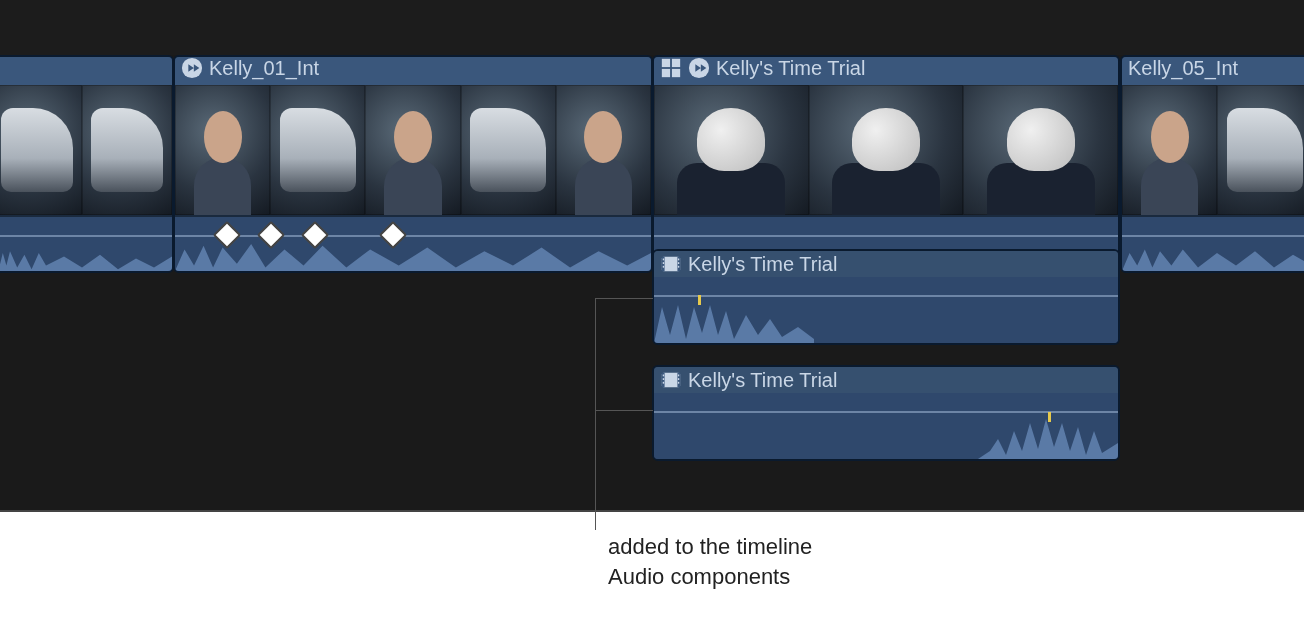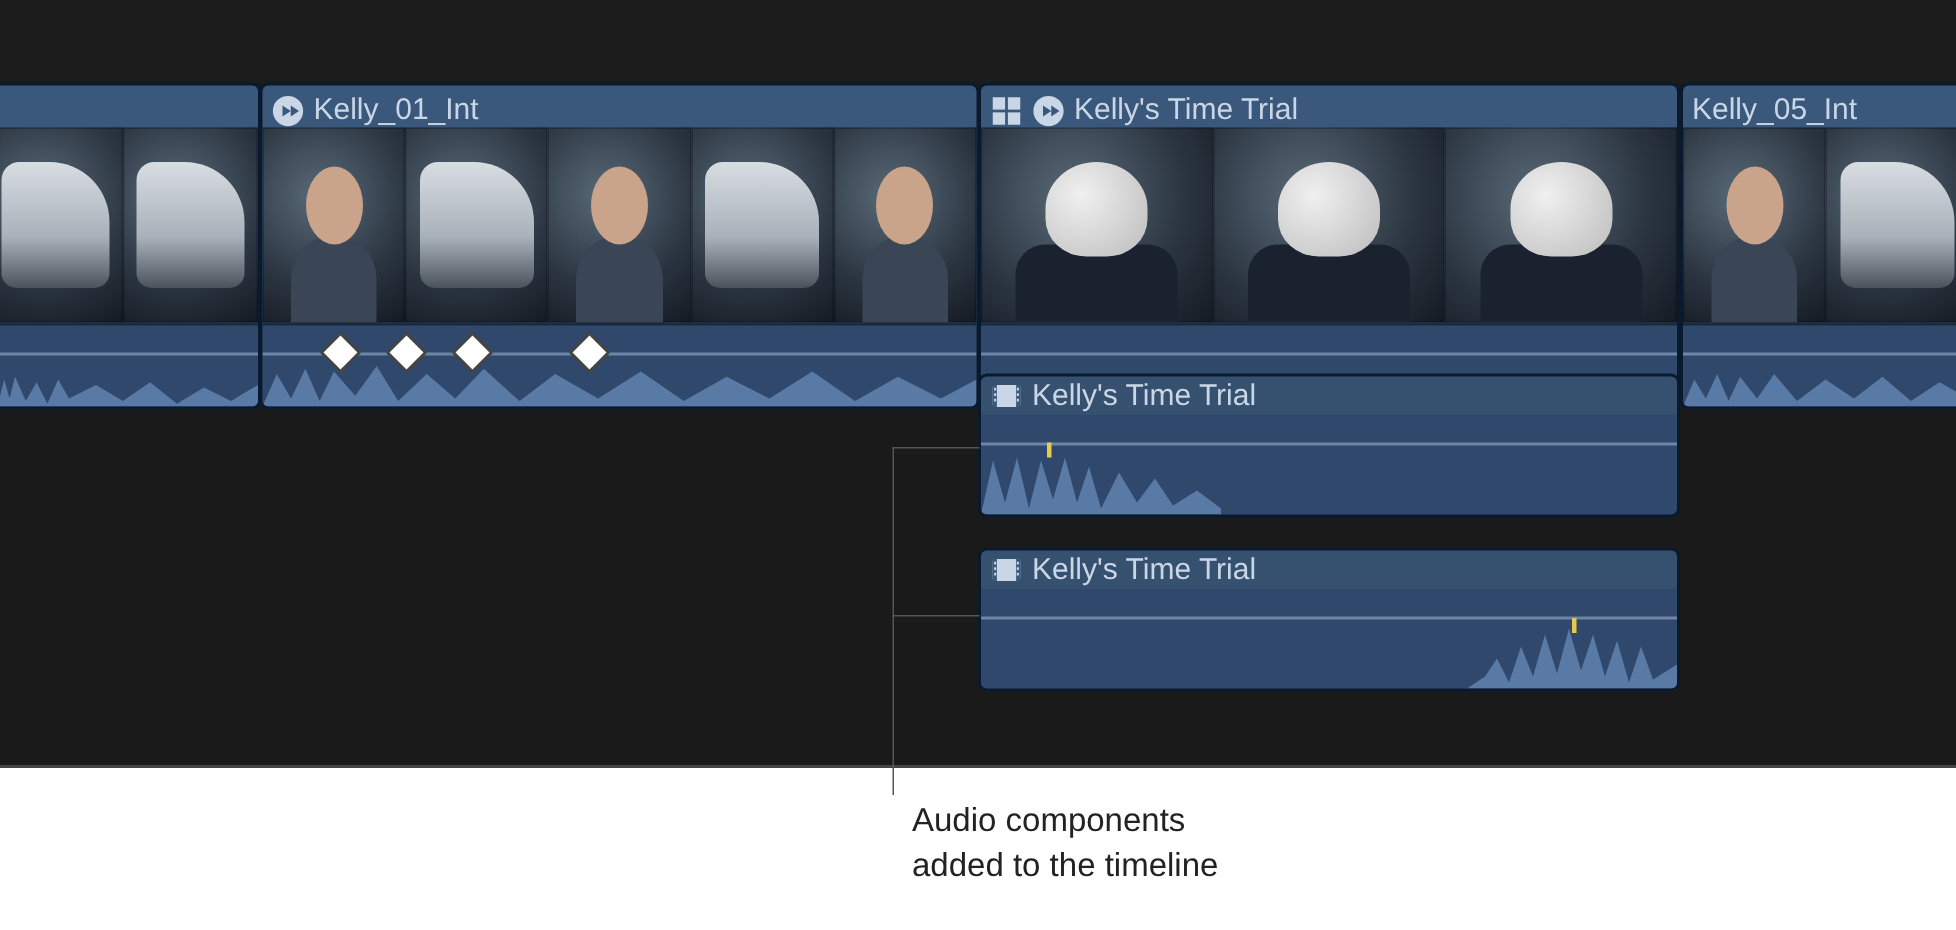--- a/index.html
+++ b/index.html
@@ -1,21 +1,21 @@
 <!DOCTYPE html>
 <html><head>
 <meta charset="utf-8">
 <style>
   html,body{margin:0;padding:0;background:#fff;font-family:-apple-system,Helvetica,Arial,sans-serif;}
   .stage{width:1304px;height:620px;position:relative;background:#fff;overflow:hidden;}
   .timeline-area{position:absolute;left:0;top:0;width:1304px;height:510px;background:#1a1a1a;border-bottom:2px solid #444;}
   .top-dark{position:absolute;left:0;top:0;width:100%;height:55px;background:#1c1c1c;}
 
   .clip{position:absolute;border:2px solid #0a1a2e;border-radius:6px;overflow:hidden;background:#2c4262;}
-  .clip-header{height:28px;background:#3a577c;display:flex;align-items:flex-end;padding:0 6px;gap:6px;color:#c9d6e6;font-size:20px;white-space:nowrap;overflow:hidden;}
+  .clip-header{height:28px;background:#3a577c;display:flex;align-items:flex-start;padding:0 6px;gap:6px;color:#c9d6e6;font-size:20px;white-space:nowrap;overflow:hidden;}
   .clip-header-small{height:26px;background:#36506f;display:flex;align-items:center;padding:0 6px;gap:6px;color:#c9d6e6;font-size:20px;}
   .thumb-row{display:flex;height:130px;background:#20324a;}
   .thumb{flex:1;position:relative;background:radial-gradient(circle at 40% 35%, #5a6a78 0%, #2a3440 60%, #141a22 100%);box-shadow:inset 0 0 0 1px rgba(0,0,0,.25);}
   .thumb.car::after{content:"";position:absolute;inset:18% 10% 18% 10%;background:linear-gradient(180deg,#d8dde2 0%,#a8b0b9 60%,#4a525c 100%);border-radius:12px 40px 10px 10px;}
   .thumb.person::after{content:"";position:absolute;left:30%;top:20%;width:40%;height:40%;background:#caa48a;border-radius:50%;}
   .thumb.person::before{content:"";position:absolute;left:20%;bottom:0;width:60%;height:45%;background:#3a4556;border-radius:30px 30px 0 0;}
   .thumb.helmet::after{content:"";position:absolute;left:28%;top:18%;width:44%;height:48%;background:radial-gradient(circle at 35% 35%, #f0f0f0,#bcbcbc);border-radius:50% 50% 40% 40%;}
   .thumb.helmet::before{content:"";position:absolute;left:15%;bottom:0;width:70%;height:40%;background:#1a2230;border-radius:20px 20px 0 0;}
 
   .audio-strip{height:54px;background:#2f486c;position:relative;border-top:2px solid #1a2a3e;}
@@ -195,17 +195,17 @@
     </div>
   </div>
 
 </div>
 
 <div class="callout-line" style="left:595px;top:298px;width:58px;height:0;border-left:none;border-bottom:1.5px solid #555;"></div>
 <div class="callout-line" style="left:595px;top:298px;width:0;height:232px;border-bottom:none;"></div>
 <div class="callout-line" style="left:595px;top:410px;width:58px;height:0;border-left:none;border-bottom:1.5px solid #555;"></div>
 
 <div class="callout-text" style="left:608px;top:532px;">
+  <div>added to the timeline</div>
   <div>Audio components</div>
-  <div>added to the timeline</div>
 </div>
 
 </div>
 
 </body></html>

